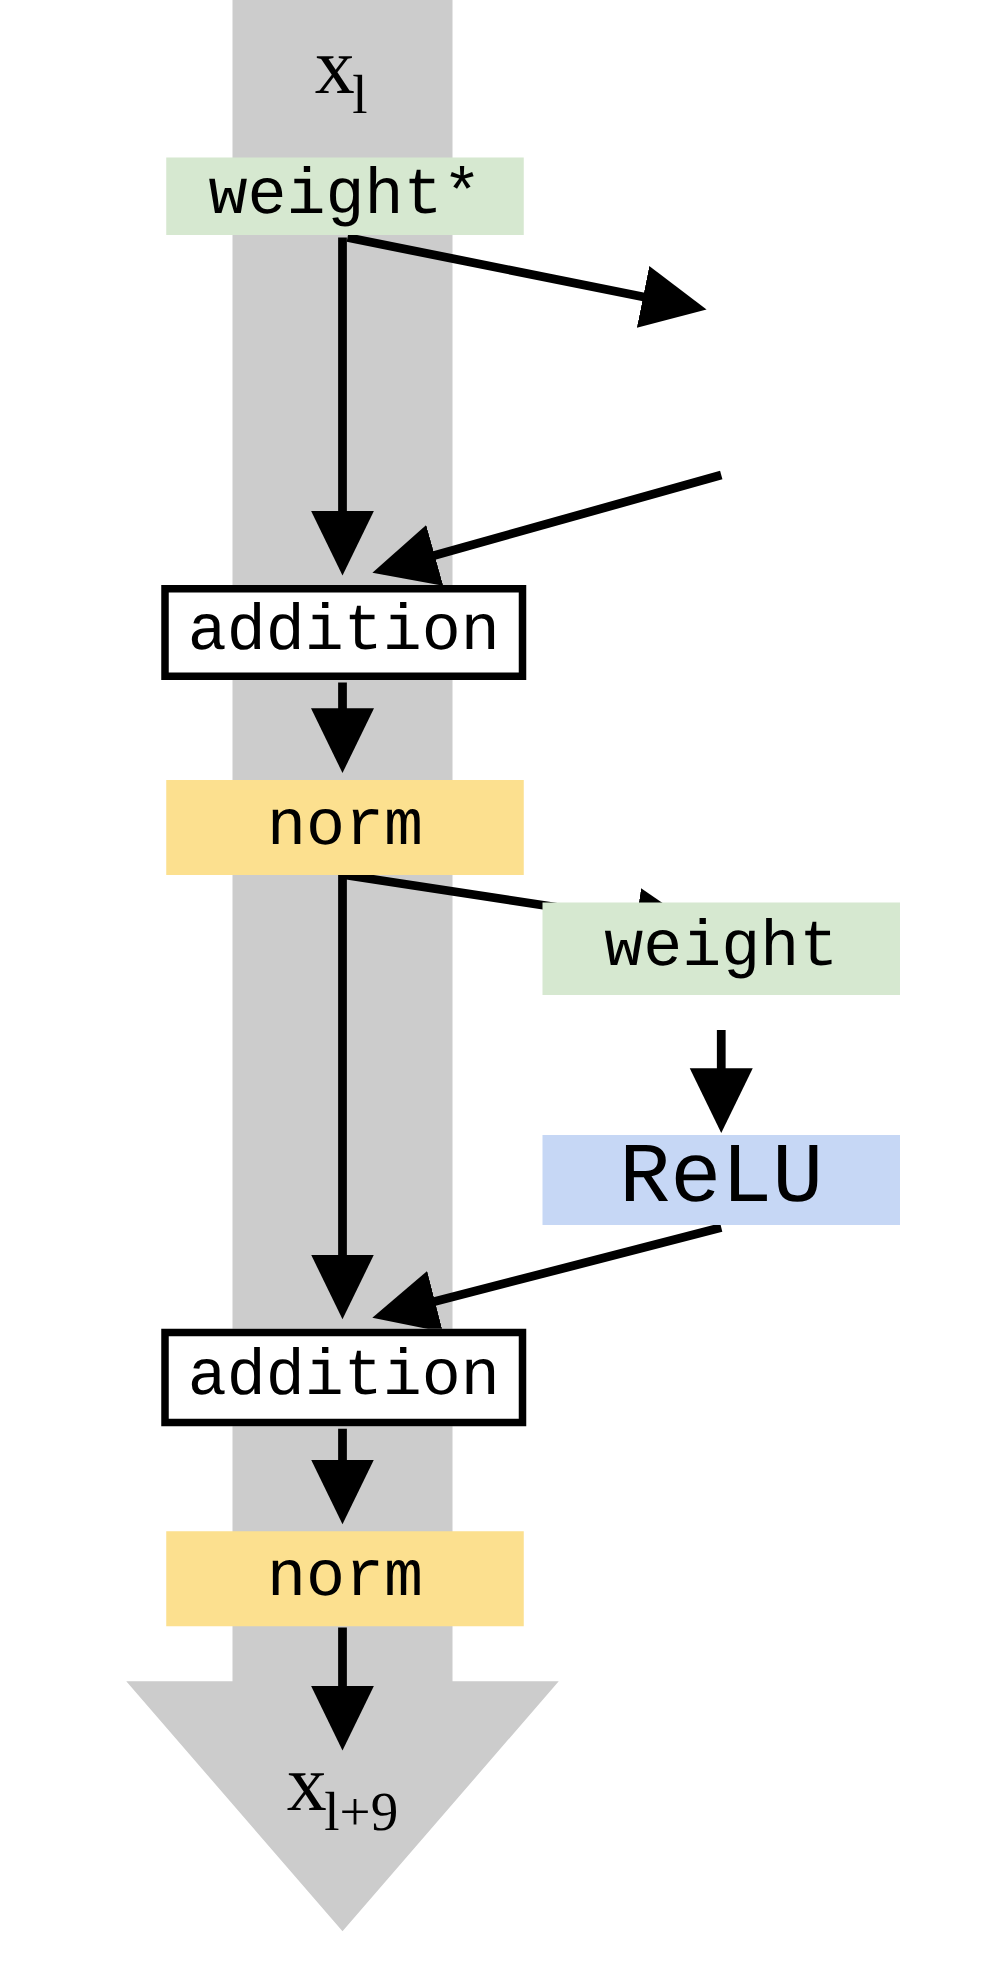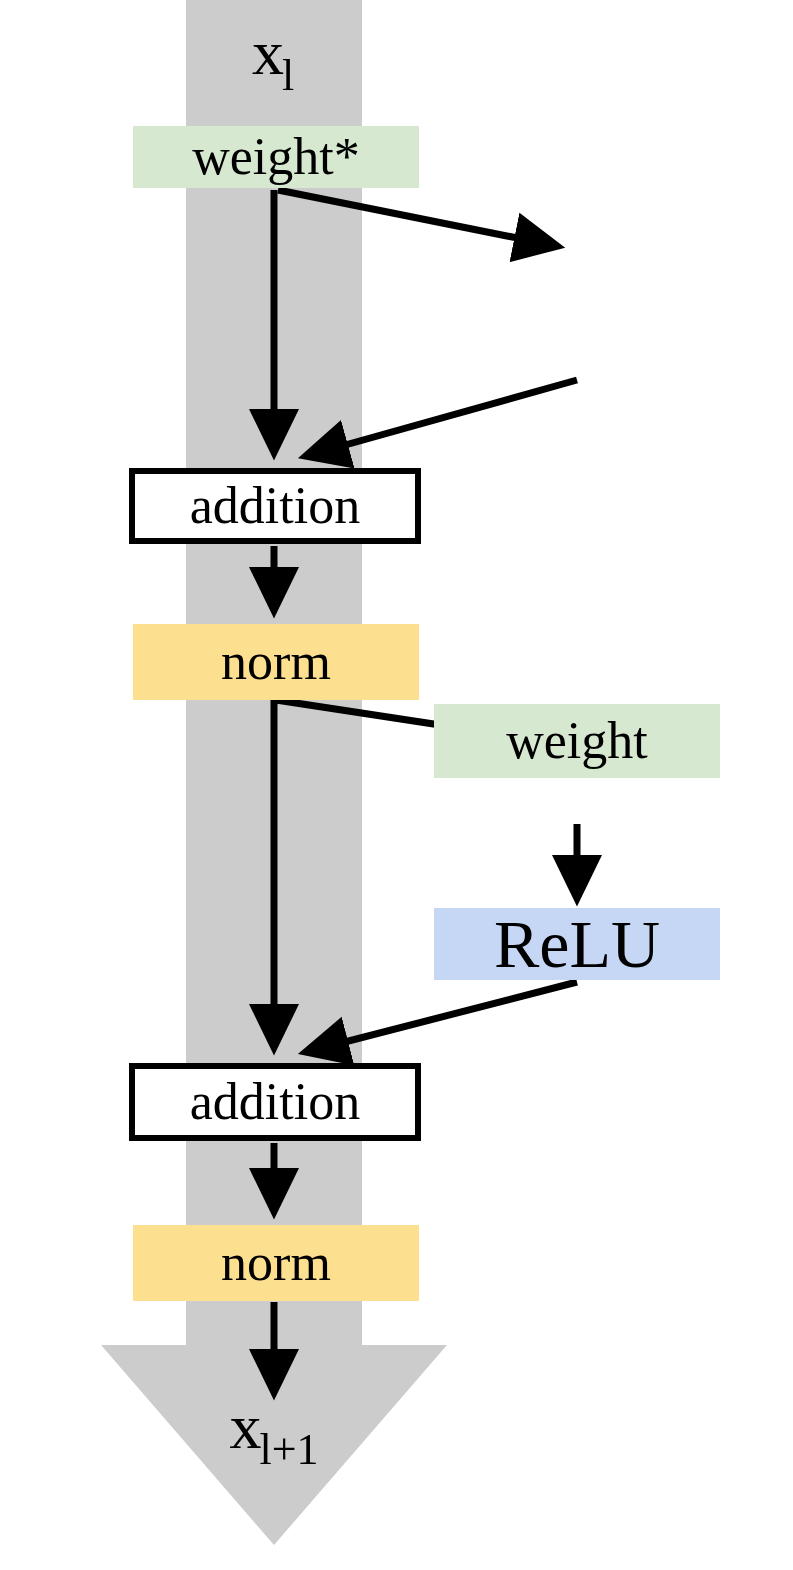--- a/index.html
+++ b/index.html
@@ -23,21 +23,21 @@
     left: 0;
     width: 793px;
     height: 1570px;
   }
   .node-box {
     position: absolute;
     display: flex;
     align-items: center;
     justify-content: center;
     text-align: left;
-    font-family: Liberation Serif, serif;
+    font-family: Liberation Mono, monospace;
     color: #000000;
     line-height: 1.0;
     box-sizing: border-box;
     white-space: pre-line;
   }
   .node-weight-top {
     left: 133px;
     top: 126px;
     width: 286px;
     height: 62px;
@@ -63,21 +63,21 @@
   }
   .node-norm-1 {
     left: 133px;
     top: 624px;
     width: 286px;
     height: 76px;
     font-size: 52px;
   }
   .node-weight-mid {
     left: 434px;
-    top: 704px;
+    top: 722px;
     width: 286px;
     height: 74px;
     font-size: 52px;
   }
   .node-relu {
     left: 434px;
     top: 908px;
     width: 286px;
     height: 72px;
     font-size: 68px;
@@ -196,16 +196,16 @@
 
   <div class="node-box node-weight-mid" style="background:#D6E8D0;">weight</div>
 
   <div class="node-box node-relu" style="background:#C6D7F5;">ReLU</div>
 
   <div class="node-box node-addition-2">addition</div>
 
   <div class="node-box node-norm-2" style="background:#FCE08F;">norm</div>
 
   <div class="io-label" id="label-output">
-    <span class="base">x</span><span class="sub">l+1</span>
+    <span class="base">x</span><span class="sub">l+9</span>
   </div>
 
 </div>
 
 </body></html>

